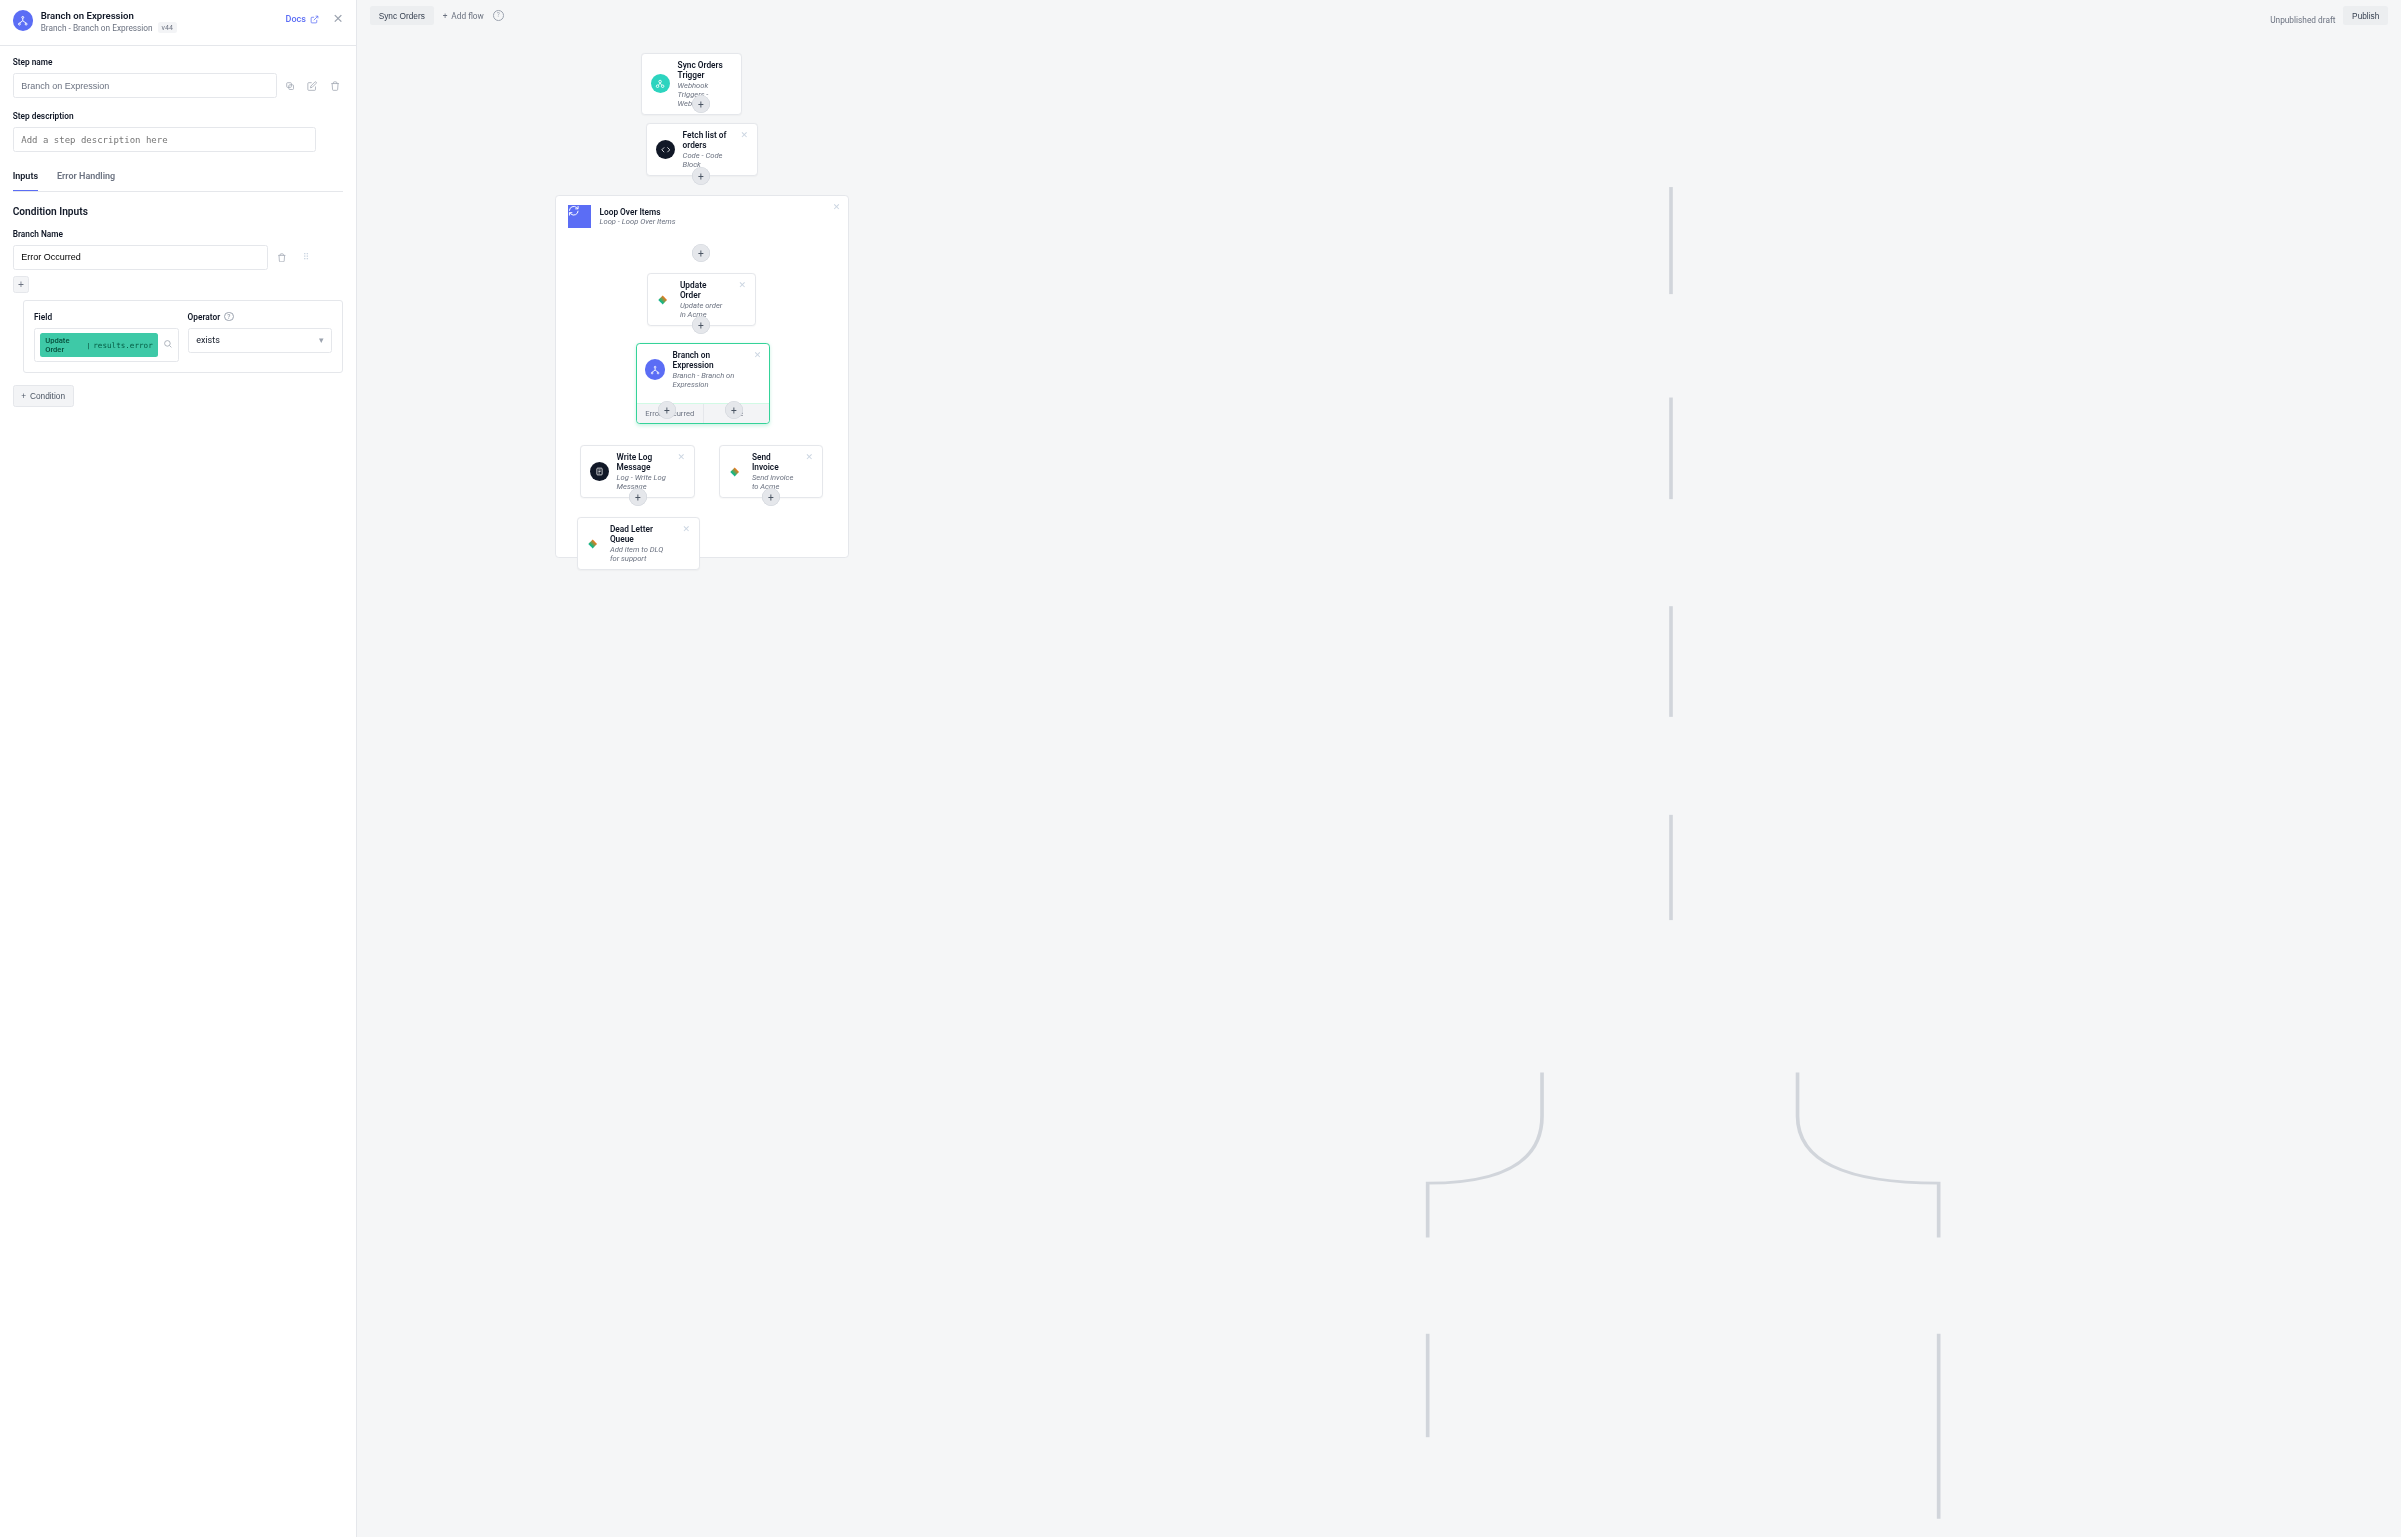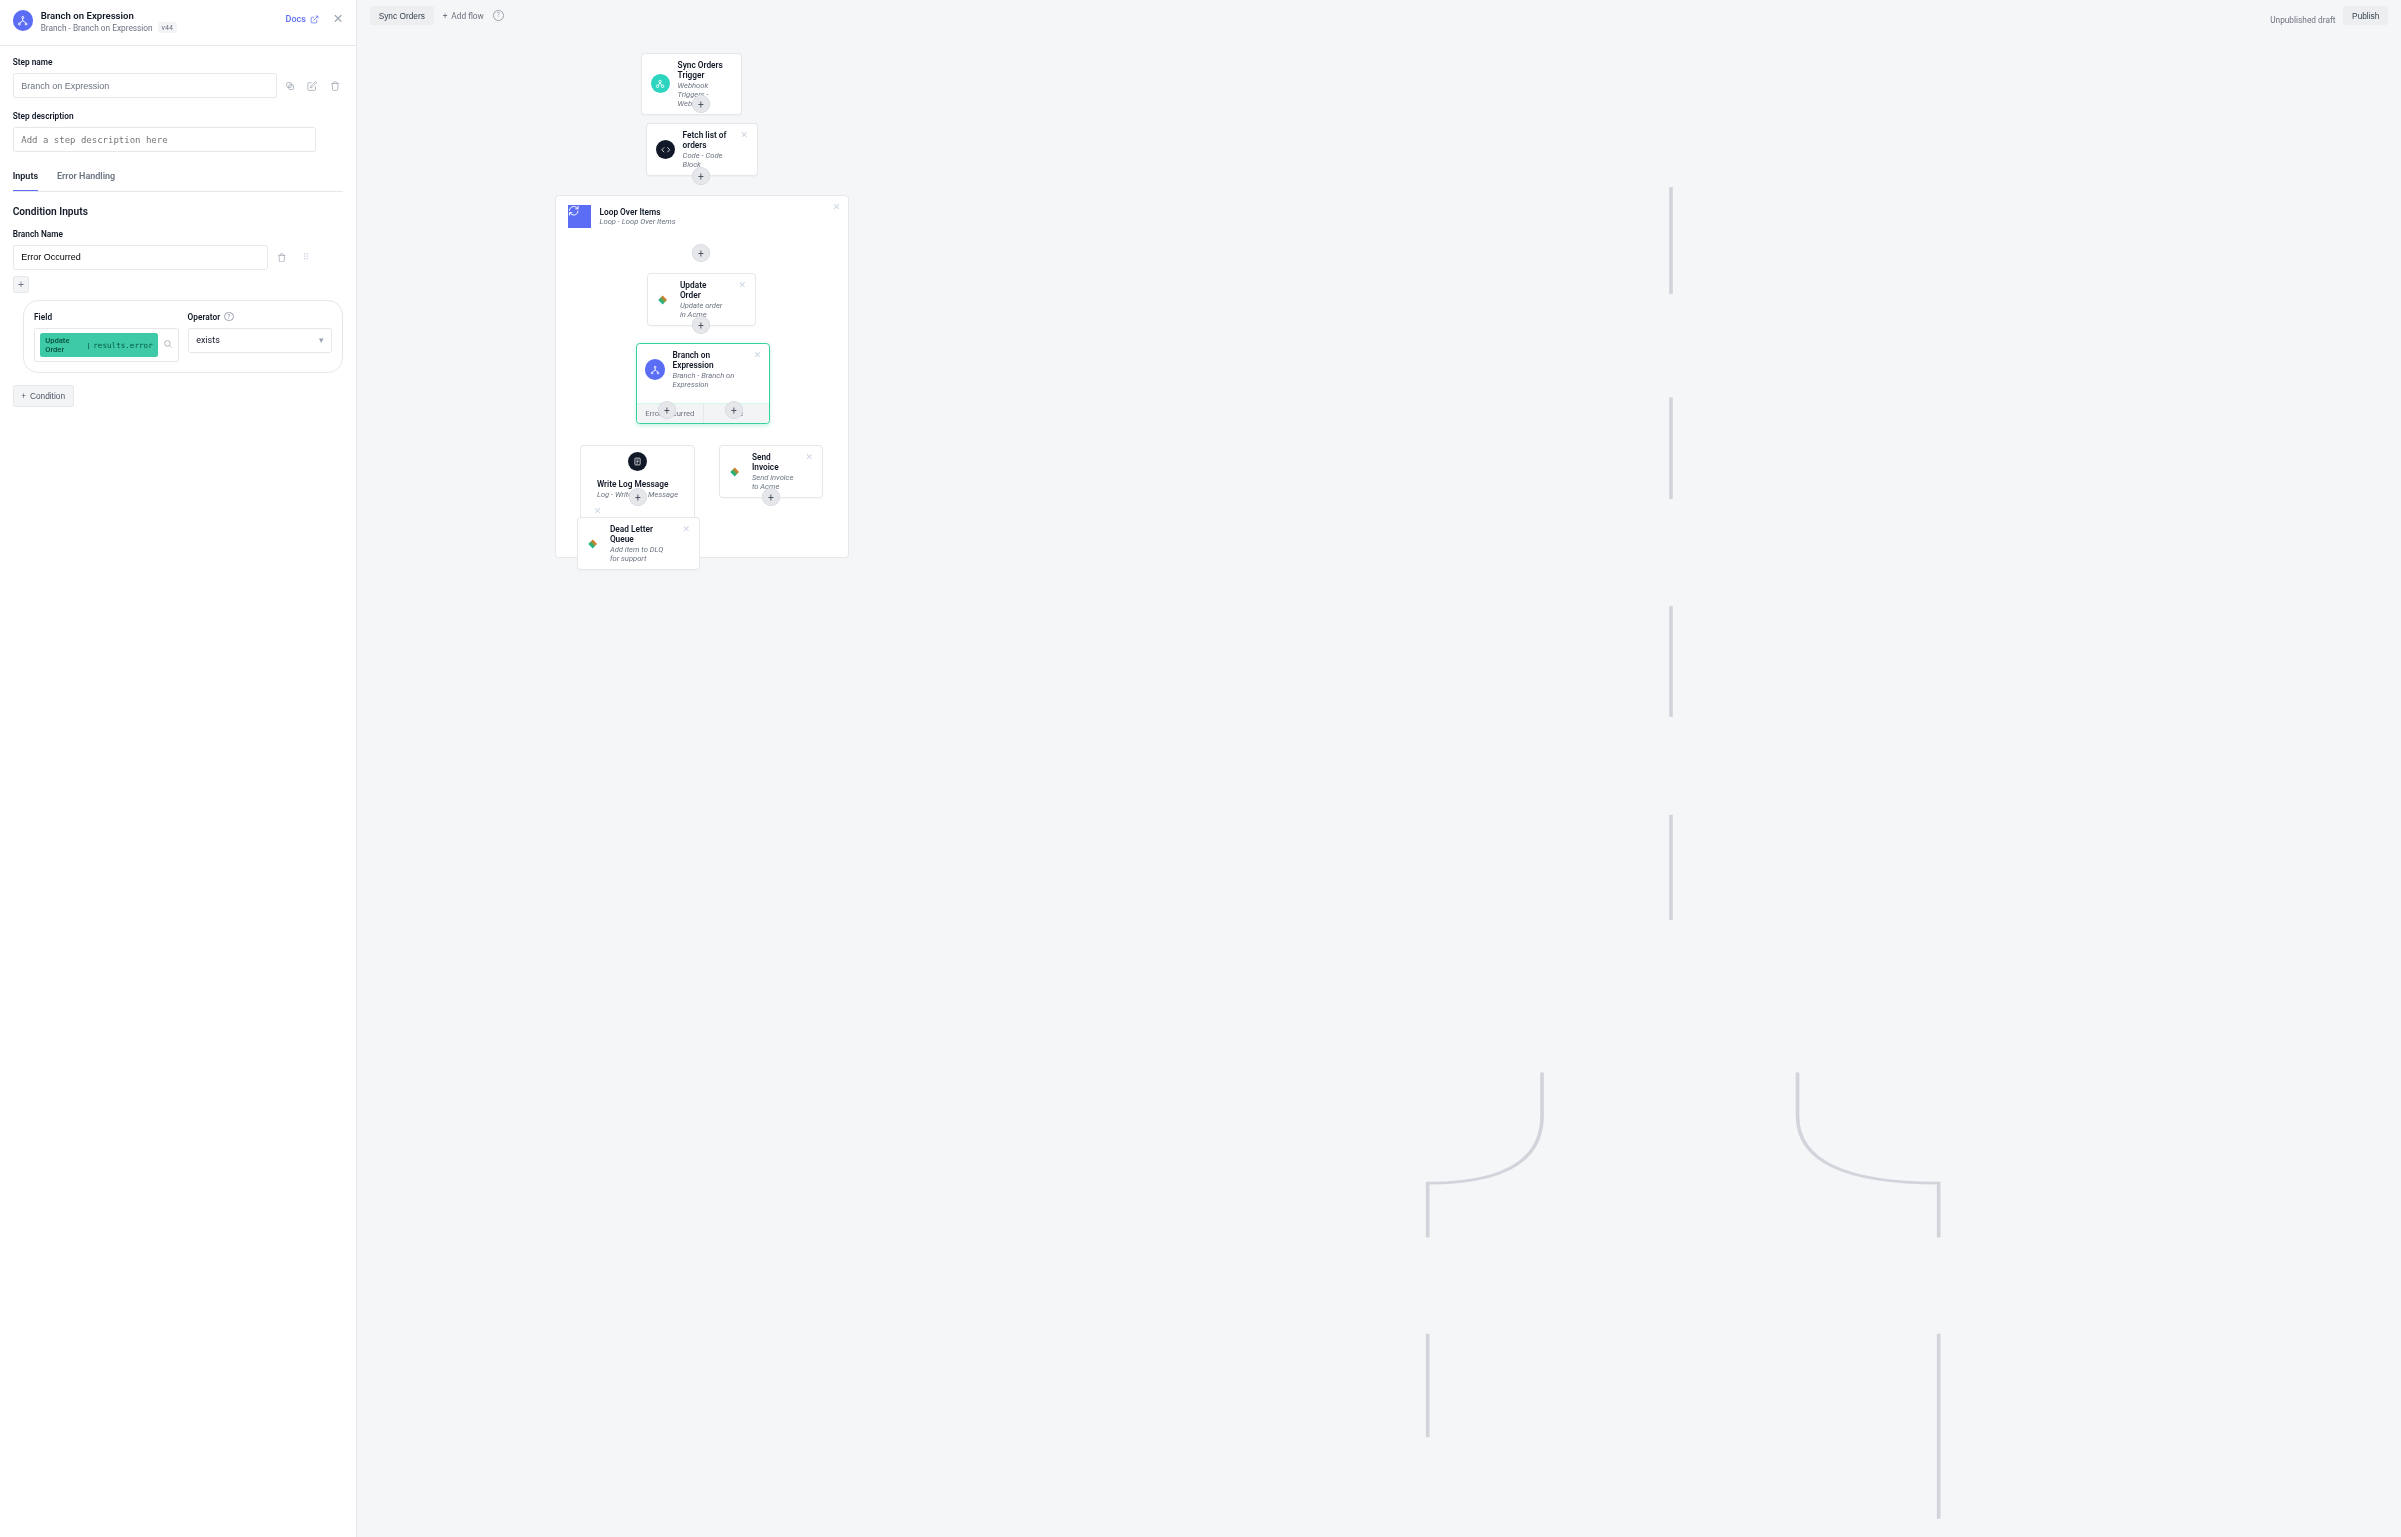--- a/index.html
+++ b/index.html
@@ -117,21 +117,21 @@
   display: inline-flex; align-items: center; justify-content: center;
   cursor: pointer;
   color: #6b7280;
   font-size: 10.2px;
 }
 
 .condition-box {
   margin-left: 10.2px;
   margin-top: 7.6px;
   border: 0.6px solid #e5e7eb;
-  border-radius: 15px;
+  border-radius: 3px;
   padding: 10.2px;
   display: flex;
   gap: 9px;
 }
 .cond-col { flex: 1; }
 .cond-label { font-weight: 600; font-size: 8.3px; margin-bottom: 6.4px; display: flex; align-items: center; gap: 3.8px; }
 .help-icon {
   display: inline-flex; width: 9.6px; height: 9.6px; border: 0.6px solid #9ca3af;
   border-radius: 50%; font-size: 6.4px; color: #9ca3af;
   align-items: center; justify-content: center;
@@ -529,21 +529,21 @@
       </div>
       <div class="branch-footer">
         <div class="branch-tab">Error Occurred</div>
         <div class="branch-tab">Else</div>
       </div>
     </div>
 
     <div class="add-node-btn" style="left:301px; top:370px;">+</div>
     <div class="add-node-btn" style="left:368px; top:370px;">+</div>
 
-    <div class="node-card" style="left:223px; top:414px; width:115px;flex-direction:column;">
+    <div class="node-card" style="left:223px; top:414px; width:115px;">
       <div class="node-icon black">
         <svg width="9" height="9" viewBox="0 0 24 24" fill="none" stroke="white" stroke-width="2">
             <rect x="5" y="3" width="14" height="18" rx="2"></rect>
             <line x1="9" y1="8" x2="15" y2="8"></line>
             <line x1="9" y1="12" x2="15" y2="12"></line>
             <line x1="9" y1="16" x2="13" y2="16"></line>
           </svg>
       </div>
       <div class="node-text">
         <div class="node-title">Write Log Message</div>

